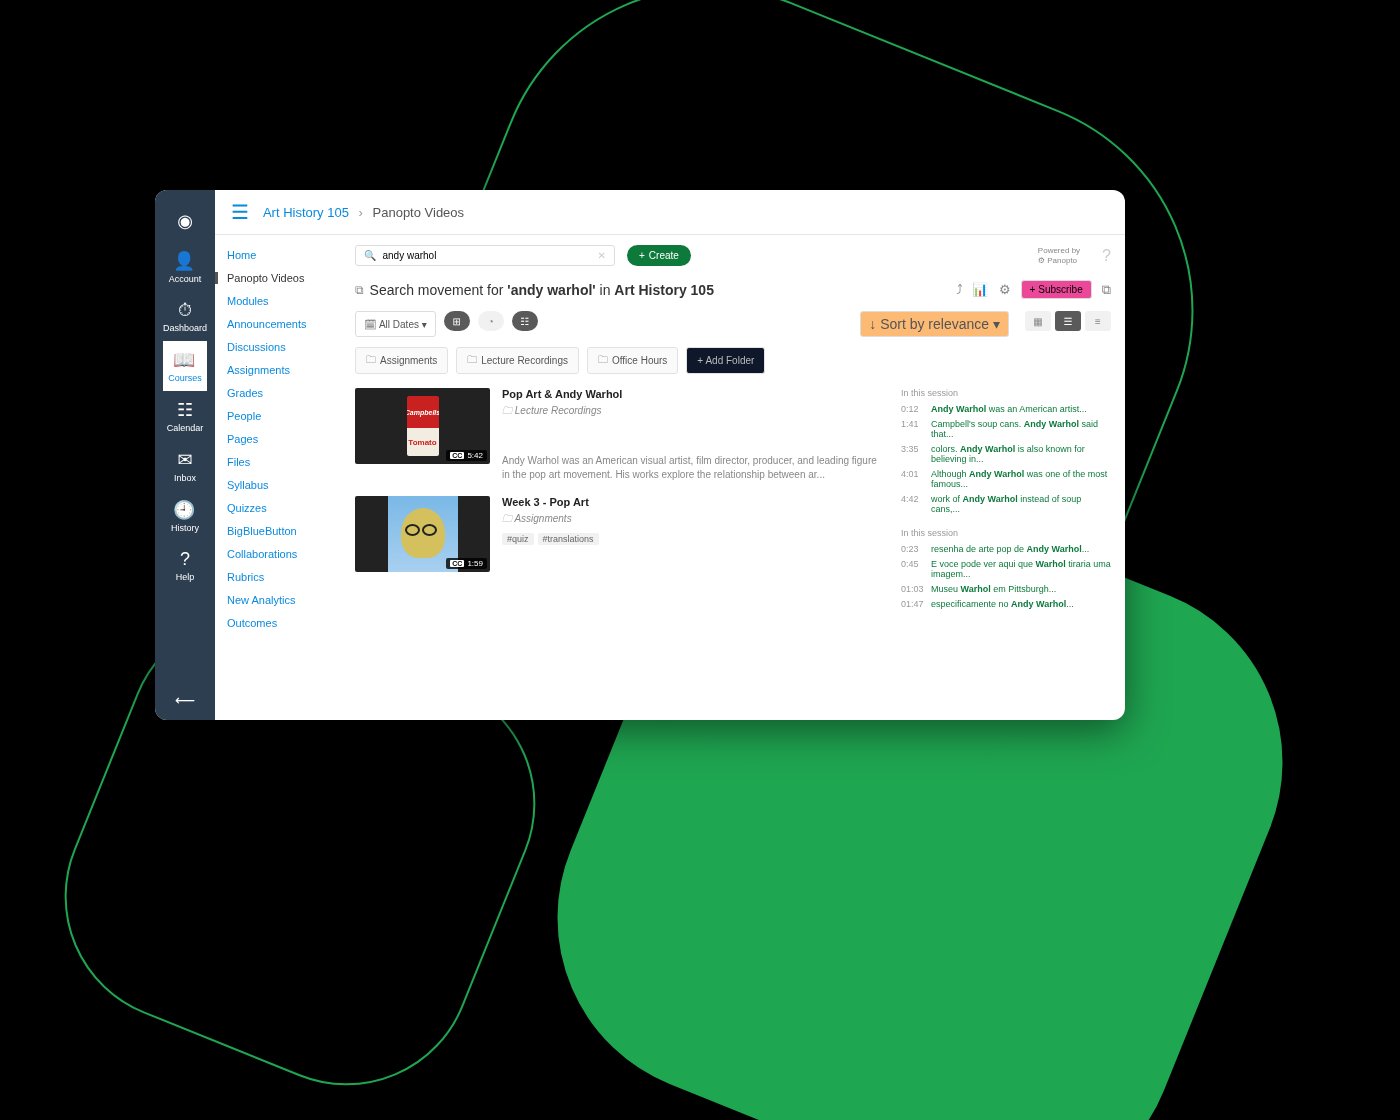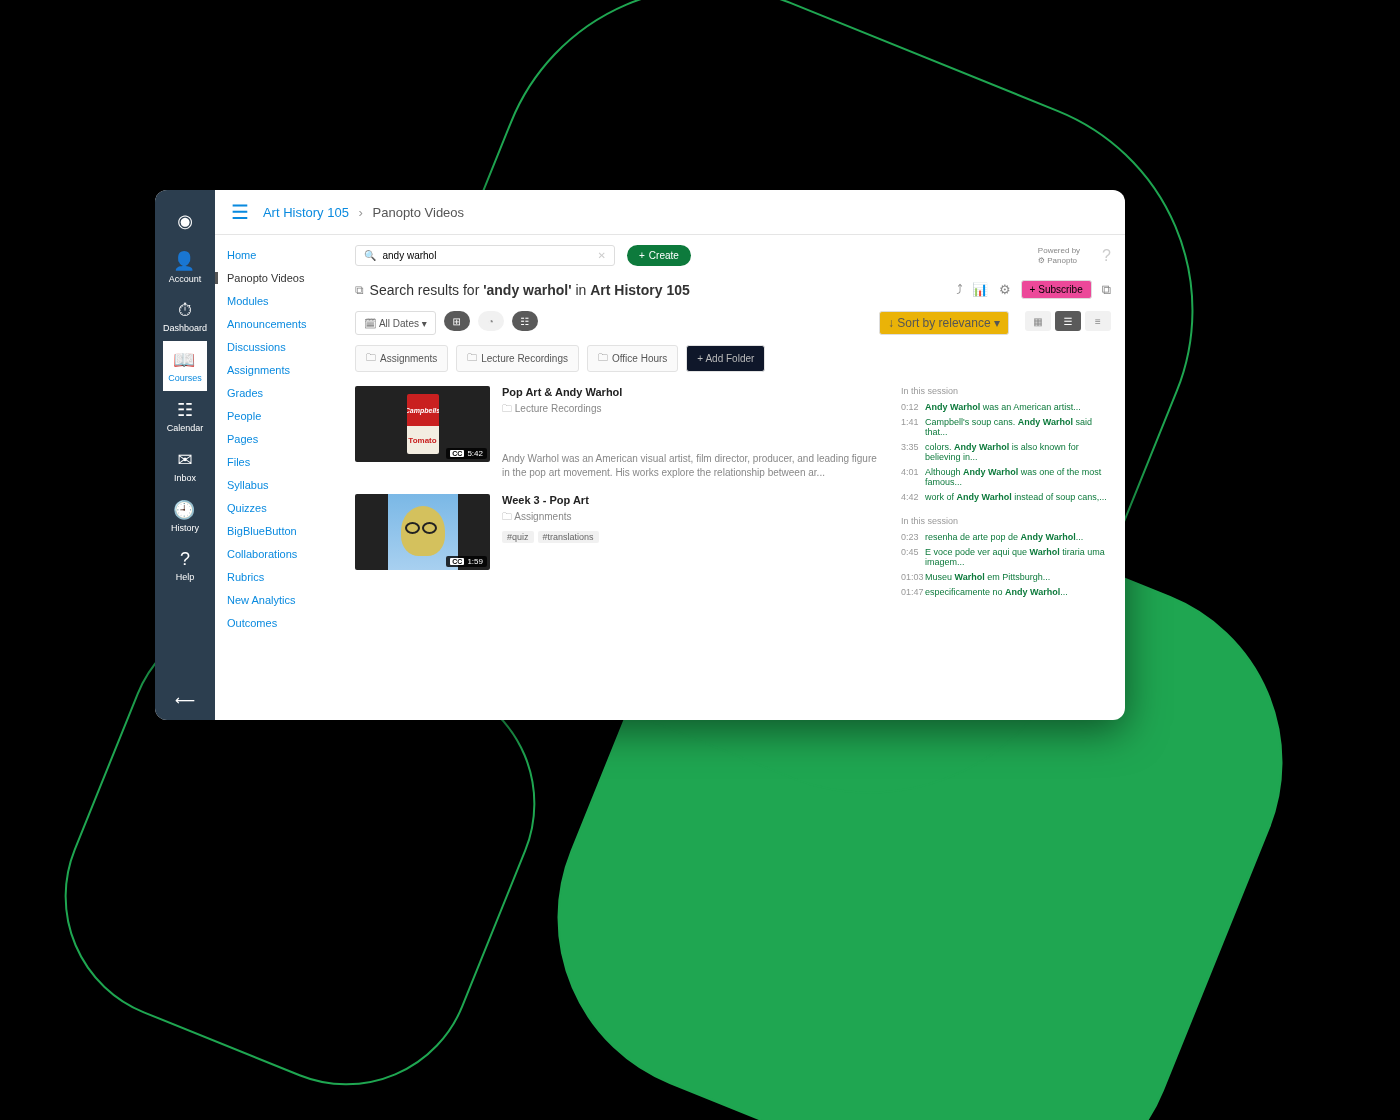--- a/index.html
+++ b/index.html
@@ -37,21 +37,21 @@
 .results-title .q { font-weight: 600; }
 .results-title .ctx { font-weight: 600; }
 .head-actions { margin-left: auto; display: flex; align-items: center; gap: 10px; color: #888; }
 .head-actions .ico { font-size: 13px; cursor: pointer; }
 .sub-btn { border: 1px solid #ddd; border-radius: 3px; padding: 3px 8px; font-size: 10px; cursor: pointer; background: #ec4899; }
 .filter-row { display: flex; gap: 8px; margin-bottom: 10px; }
 .dates-dd { border: 1px solid #ddd; border-radius: 3px; padding: 4px 8px; font-size: 10px; background: #fff; cursor: pointer; color: #555; }
 .pill { width: 26px; height: 20px; border-radius: 10px; display: flex; align-items: center; justify-content: center; font-size: 10px; cursor: pointer; }
 .pill.dark { background: #5a5a5a; color: #fff; }
 .pill.light { background: #f1f1f1; color: #888; }
-.sort-dd { border: 1px solid #ddd; border-radius: 3px; padding: 4px 8px; font-size: 12px; background: #eab308; cursor: pointer; color: #555; margin-left: auto; }
+.sort-dd { border: 1px solid #ddd; border-radius: 3px; padding: 4px 8px; font-size: 14px; background: #fdba74; cursor: pointer; color: #555; margin-left: auto; }
 .view-toggles { display: flex; gap: 4px; margin-left: 8px; }
 .view-toggles .vt { width: 26px; height: 20px; border-radius: 3px; display: flex; align-items: center; justify-content: center; font-size: 10px; cursor: pointer; }
 .vt.light { background: #f1f1f1; color: #888; }
 .vt.dark { background: #5a5a5a; color: #fff; }
 .folder-row { display: flex; gap: 8px; margin-bottom: 14px; }
 .folder-chip { border: 1px solid #e2e2e2; border-radius: 3px; padding: 4px 10px; font-size: 10px; background: #fafafa; color: #555; cursor: pointer; display: flex; align-items: center; gap: 4px; }
 .folder-chip.ghost { color: #bbb; background: #0f172a; }
 .results { display: flex; gap: 20px; }
 .videos { flex: 1; }
 .video-row { display: flex; gap: 12px; margin-bottom: 14px; }
@@ -61,27 +61,27 @@
 .campbell { width: 32px; height: 60px; border-radius: 2px; overflow: hidden; }
 .campbell .red { height: 32px; background: #c92020; display: flex; align-items: center; justify-content: center; color: #fff; font-size: 7px; font-style: italic; font-weight: 700; }
 .campbell .white { height: 28px; background: #f3ede1; display: flex; align-items: center; justify-content: center; color: #c92020; font-size: 8px; font-weight: 700; }
 .bust { width: 70px; height: 76px; position: relative; }
 .bust .sky { position: absolute; inset: 0; background: linear-gradient(#7ab8e6, #a8d0f0); }
 .bust .head { position: absolute; width: 44px; height: 50px; background: #d4c15d; border-radius: 50% 50% 40% 40%; top: 12px; left: 13px; }
 .bust .glasses { position: absolute; top: 28px; left: 17px; width: 36px; height: 12px; display: flex; gap: 2px; }
 .bust .lens { width: 15px; height: 12px; border: 2px solid #222; border-radius: 50%; }
 .vmeta { flex: 1; font-size: 10px; }
 .vtitle { font-size: 11px; font-weight: 700; color: #222; margin-bottom: 3px; }
-.vfolder { color: #888; margin-bottom: 5px; display: flex; align-items: center; gap: 4px; }
+.vfolder { color: #888; margin-bottom: 5px; display: flex; align-items: center; gap: 4px; font-style: italic; }
 .vdesc { color: #888; line-height: 1.4; margin-top: 34px; }
 .tags { display: flex; gap: 4px; margin-bottom: 5px; }
 .tag { background: #f1f1f1; border-radius: 2px; padding: 1px 5px; font-size: 9px; color: #666; }
 .transcripts { width: 210px; }
 .t-head { font-size: 9px; color: #999; margin-bottom: 6px; }
-.t-line { display: flex; font-size: 9px; margin-bottom: 5px; cursor: pointer; }
+.t-line { display: flex; gap: 6px; font-size: 9px; margin-bottom: 5px; cursor: pointer; }
 .t-time { color: #999; width: 24px; flex-shrink: 0; }
 .t-text { color: #0d7a3c; }
 .t-text b { font-weight: 700; }
 .t-block { margin-bottom: 14px; }
 .collapse-arrow { margin-top: auto; padding: 12px 0; color: #fff; font-size: 14px; cursor: pointer; }
 </style>
 </head>
 <body>
 
 <div class="bg-hex hex2"></div>
@@ -166,21 +166,21 @@
             <span>Create</span>
           </button>
           <div class="powered">
             <span>Powered by</span><br>⚙ <span>Panopto</span>
           </div>
           <span class="help-q">?</span>
         </div>
         <div class="results-head">
           <span style="color:#888;font-size:12px;margin-right:6px;">⧉</span>
           <span class="results-title">
-            <span>Search results for </span><span class="q">'andy warhol'</span><span> in </span><span class="ctx">Art History 105</span>
+            <span>Search movement for </span><span class="q">'andy warhol'</span><span> in </span><span class="ctx">Art History 105</span>
           </span>
           <div class="head-actions">
             <span class="ico">⤴</span>
             <span class="ico">📊</span>
             <span class="ico">⚙</span>
             <button class="sub-btn">+ <span>Subscribe</span></button>
             <span class="ico">⧉</span>
           </div>
         </div>
         <div class="filter-row">

